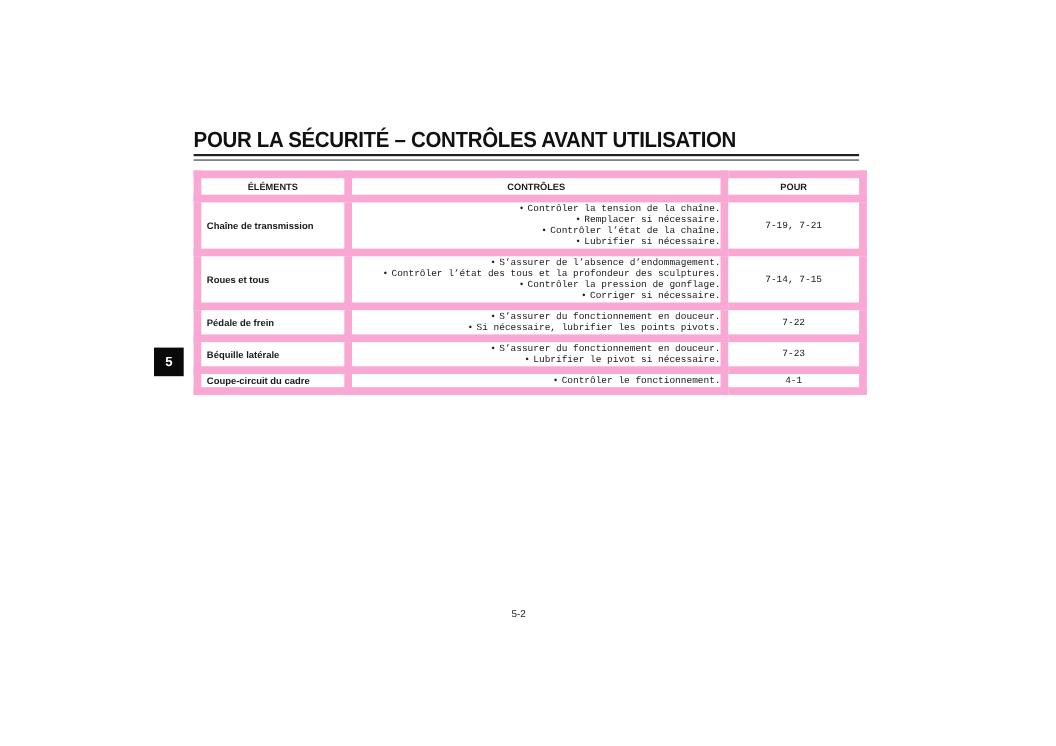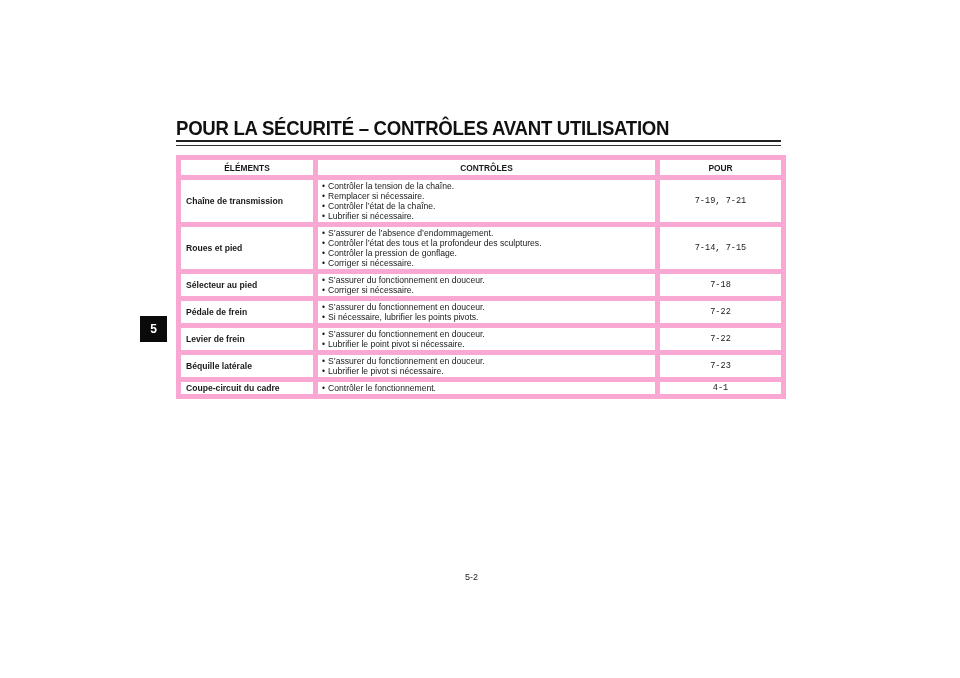--- a/index.html
+++ b/index.html
@@ -61,60 +61,61 @@
     table.checks {
       position: absolute;
       left: 176px;
       top: 155px;
       width: 605px;
       border-collapse: collapse;
       font-size: 8.6px;
       table-layout: fixed;
     }
     table.checks td, table.checks th {
-      border: 5px solid #f9a8d4;
+      border: 7px solid #f9a8d4;
       padding: 0;
       vertical-align: middle;
     }
     table.checks th {
       font-weight: bold;
       font-size: 8.4px;
       text-align: center;
       height: 15px;
     }
     td.item {
       font-weight: bold;
       font-size: 8.6px;
       padding-left: 5px !important;
       text-align: left;
     }
     td.ctrl {
       padding-left: 4px !important;
-      text-align: left;
+      text-align: right;
       line-height: 10px;
       padding-top: 1px !important;
       padding-bottom: 1px !important;
+      font-family: Liberation Mono, monospace;
     }
     td.pages {
       text-align: center;
       font-size: 8.6px;
       font-family: Liberation Mono, monospace;
     }
     .bullet-line {
       display: block;
       white-space: nowrap;
     }
     .bullet-line::before {
       content: "\2022";
       margin-right: 3px;
     }
     .page-number {
       position: absolute;
       left: 465px;
-      top: 572px;
+      top: 553px;
       font-size: 9px;
       color: #222;
     }
   </style>
 </head>
 <body>
 
 <div class="page-title">POUR LA SÉCURITÉ – CONTRÔLES AVANT UTILISATION</div>
 <div class="title-rule-thick"></div>
 <div class="title-rule-thin"></div>
@@ -143,56 +144,40 @@
       <td class="ctrl">
         <span class="bullet-line">Contrôler la tension de la chaîne.</span>
         <span class="bullet-line">Remplacer si nécessaire.</span>
         <span class="bullet-line">Contrôler l’état de la chaîne.</span>
         <span class="bullet-line">Lubrifier si nécessaire.</span>
       </td>
       <td class="pages">7-19, 7-21</td>
     </tr>
 
     <tr style="height:47px">
-      <td class="item">Roues et pied</td>
+      <td class="item">Roues et tous</td>
       <td class="ctrl">
         <span class="bullet-line">S’assurer de l’absence d’endommagement.</span>
         <span class="bullet-line">Contrôler l’état des tous et la profondeur des sculptures.</span>
         <span class="bullet-line">Contrôler la pression de gonflage.</span>
         <span class="bullet-line">Corriger si nécessaire.</span>
       </td>
       <td class="pages">7-14, 7-15</td>
     </tr>
 
-    <tr style="height:26px">
-      <td class="item">Sélecteur au pied</td>
-      <td class="ctrl">
-        <span class="bullet-line">S’assurer du fonctionnement en douceur.</span>
-        <span class="bullet-line">Corriger si nécessaire.</span>
-      </td>
-      <td class="pages">7-18</td>
-    </tr>
 
     <tr style="height:26px">
       <td class="item">Pédale de frein</td>
       <td class="ctrl">
         <span class="bullet-line">S’assurer du fonctionnement en douceur.</span>
         <span class="bullet-line">Si nécessaire, lubrifier les points pivots.</span>
       </td>
       <td class="pages">7-22</td>
     </tr>
 
-    <tr style="height:26px">
-      <td class="item">Levier de frein</td>
-      <td class="ctrl">
-        <span class="bullet-line">S’assurer du fonctionnement en douceur.</span>
-        <span class="bullet-line">Lubrifier le point pivot si nécessaire.</span>
-      </td>
-      <td class="pages">7-22</td>
-    </tr>
 
     <tr style="height:26px">
       <td class="item">Béquille latérale</td>
       <td class="ctrl">
         <span class="bullet-line">S’assurer du fonctionnement en douceur.</span>
         <span class="bullet-line">Lubrifier le pivot si nécessaire.</span>
       </td>
       <td class="pages">7-23</td>
     </tr>
 

